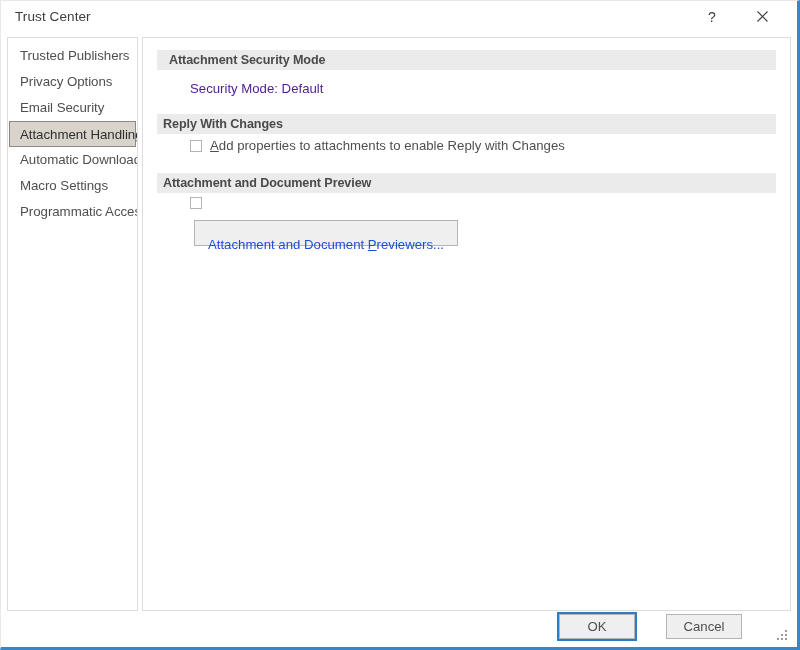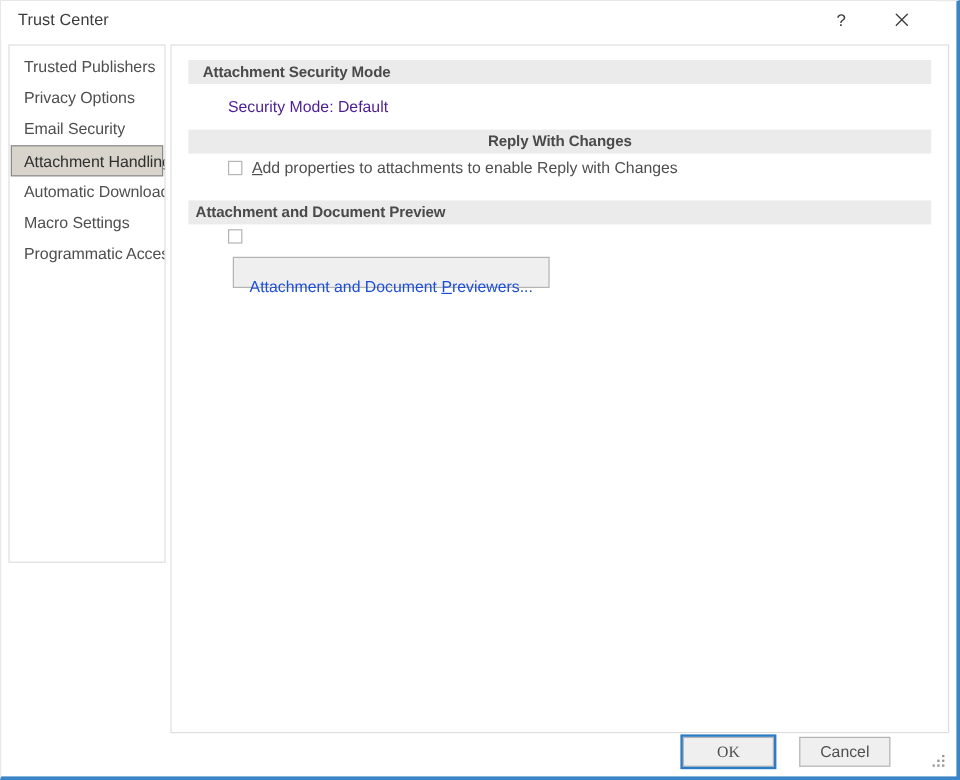--- a/index.html
+++ b/index.html
@@ -30,21 +30,21 @@
     border-bottom: 3px solid #3a85c6;
     border-left: 1px solid #e8e8e8;
     border-top: 1px solid #e8e8e8;
   }
 
   
   #title-bar {
     position: absolute;
     left: 0;
     top: 0;
-    right: 16px;
+    right: 5px;
     height: 31px;
     background: #ffffff;
   }
   #window-title {
     position: absolute;
     left: 14px;
     top: 8px;
     font-size: 13.5px;
     color: #3c3c3c;
     letter-spacing: 0.1px;
@@ -67,21 +67,21 @@
   #help-button { right: 57px; }
   #close-button { right: 7px; }
   .titlebar-btn svg { display: block; }
 
   
   #sidebar-panel {
     position: absolute;
     left: 6px;
     top: 36px;
     width: 131px;
-    height: 432px;
+    height: 574px;
     box-sizing: border-box;
     background: #ffffff;
     border: 1px solid #dedede;
     overflow: hidden;
   }
   #sidebar-list {
     list-style: none;
     margin: 0;
     padding: 5px 0 0 0;
   }
@@ -123,21 +123,21 @@
     line-height: 20px;
     margin: 0 14px;
     padding: 0 6px;
     font-size: 12.6px;
     font-weight: bold;
     color: #4a4a4a;
     box-sizing: border-box;
     letter-spacing: -0.1px;
   }
   #section-attachment-security-mode { margin-top: 12px; padding-left: 12px; }
-  #section-reply-with-changes { margin-top: 12px; text-align: center; }
+  #section-reply-with-changes { margin-top: 18px; }
   #section-attachment-document-preview { margin-top: 20px; }
 
   .section-body { padding: 0 0 0 47px; }
   #security-mode-value {
     margin-top: 11px;
     font-size: 13.2px;
     color: #4c1d95;
   }
 
   .checkbox-row {
@@ -198,24 +198,23 @@
     border: 1px solid #b4b4b4;
     font-family: "Liberation Sans", sans-serif;
     font-size: 13.2px;
     color: #4f4f4f;
     cursor: default;
     padding: 0;
     line-height: 21px;
     text-align: center;
   }
   #ok-button {
-    right: 152px;
+    right: 162px;
     outline: 2px solid #2b7cc4;
     outline-offset: 0px;
-    font-family: Liberation Serif, serif;
   }
   #cancel-button { right: 55px; }
 
   #resize-grip {
     position: absolute;
     right: 8px;
     bottom: 7px;
     width: 12px;
     height: 12px;
   }

